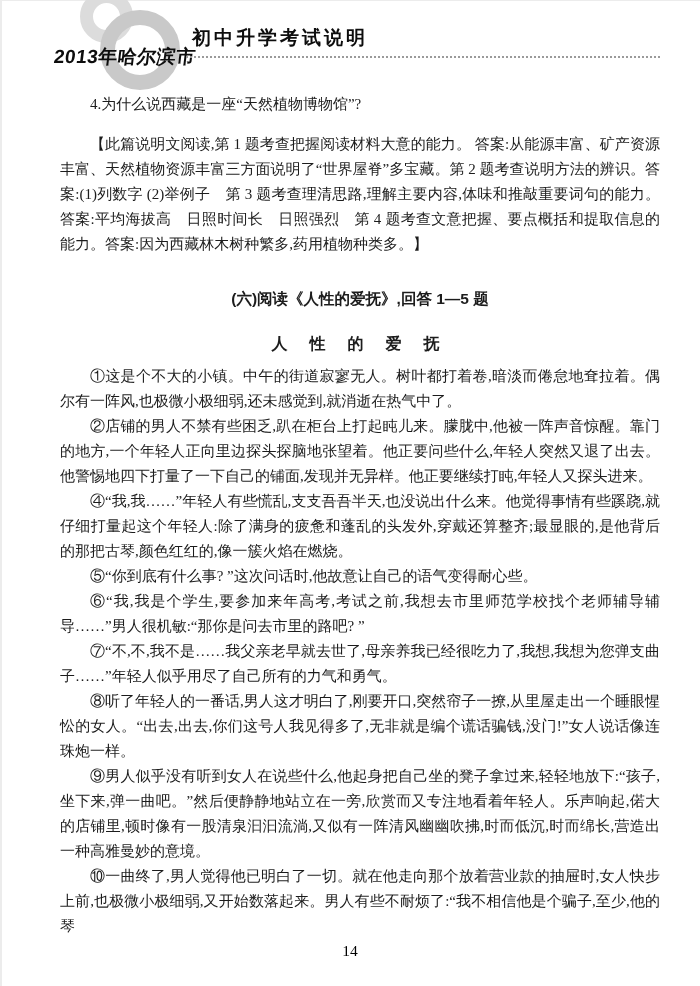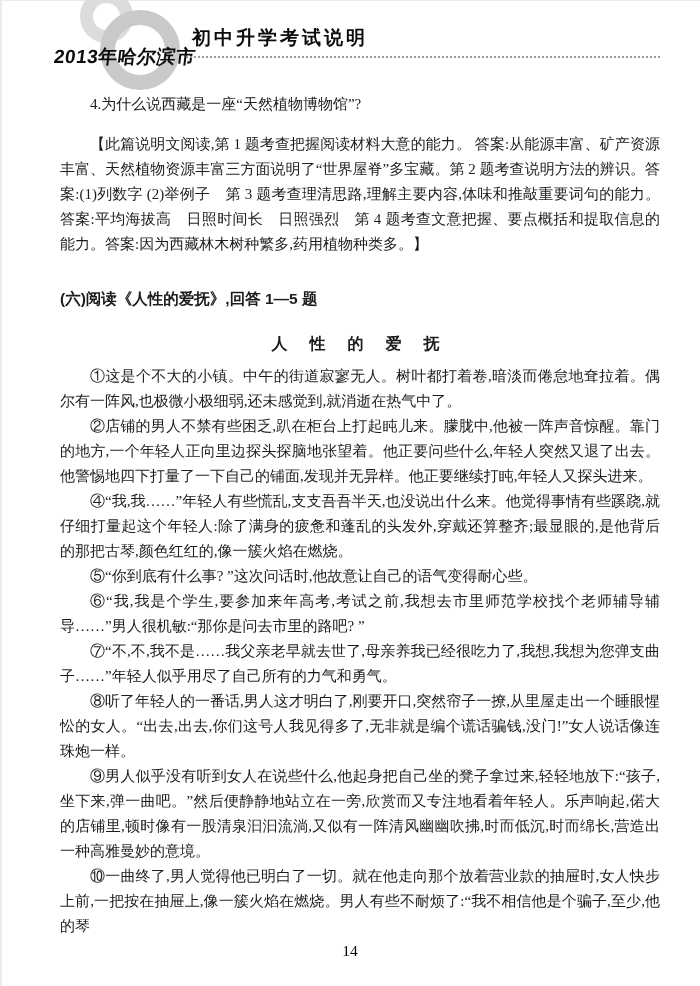--- a/index.html
+++ b/index.html
@@ -48,21 +48,21 @@
   
   .content {
     position: absolute; left: 60px; top: 92px; width: 600px;
     font-size: 15px; line-height: 25px; text-align: justify;
   }
   .question { text-indent: 2em; margin: 0 0 15px 0; }
   .analysis  { text-indent: 2em; margin: 0 0 29px 0; }
   .section-heading {
     font-family: "Liberation Sans", sans-serif;
     font-weight: bold; font-size: 15.5px;
-    text-indent: 0; margin: 0 0 5px 0; text-align: left;
+    text-indent: 0; margin: 0 0 5px 0; text-align: center;
   }
   .article-title {
     text-align: center; text-indent: 0;
     font-weight: bold; font-size: 16px; letter-spacing: 9px;
     margin: 20px 0 8px 0;
   }
   .para { text-indent: 2em; margin: 0; }
 
   
   .page-number {
@@ -91,18 +91,18 @@
     <p class="section-heading">(六)阅读《人性的爱抚》,回答 1—5 题</p>
     <p class="article-title">人 性 的 爱 抚</p>
     <p class="para">①这是个不大的小镇。中午的街道寂寥无人。树叶都打着卷,暗淡而倦怠地耷拉着。偶尔有一阵风,也极微小极细弱,还未感觉到,就消逝在热气中了。</p>
     <p class="para">②店铺的男人不禁有些困乏,趴在柜台上打起盹儿来。朦胧中,他被一阵声音惊醒。靠门的地方,一个年轻人正向里边探头探脑地张望着。他正要问些什么,年轻人突然又退了出去。他警惕地四下打量了一下自己的铺面,发现并无异样。他正要继续打盹,年轻人又探头进来。</p>
     <p class="para">④“我,我……”年轻人有些慌乱,支支吾吾半天,也没说出什么来。他觉得事情有些蹊跷,就仔细打量起这个年轻人:除了满身的疲惫和蓬乱的头发外,穿戴还算整齐;最显眼的,是他背后的那把古琴,颜色红红的,像一簇火焰在燃烧。</p>
     <p class="para">⑤“你到底有什么事? ”这次问话时,他故意让自己的语气变得耐心些。</p>
     <p class="para">⑥“我,我是个学生,要参加来年高考,考试之前,我想去市里师范学校找个老师辅导辅导……”男人很机敏:“那你是问去市里的路吧? ”</p>
     <p class="para">⑦“不,不,我不是……我父亲老早就去世了,母亲养我已经很吃力了,我想,我想为您弹支曲子……”年轻人似乎用尽了自己所有的力气和勇气。</p>
     <p class="para">⑧听了年轻人的一番话,男人这才明白了,刚要开口,突然帘子一撩,从里屋走出一个睡眼惺忪的女人。“出去,出去,你们这号人我见得多了,无非就是编个谎话骗钱,没门!”女人说话像连珠炮一样。</p>
     <p class="para">⑨男人似乎没有听到女人在说些什么,他起身把自己坐的凳子拿过来,轻轻地放下:“孩子,坐下来,弹一曲吧。”然后便静静地站立在一旁,欣赏而又专注地看着年轻人。乐声响起,偌大的店铺里,顿时像有一股清泉汩汩流淌,又似有一阵清风幽幽吹拂,时而低沉,时而绵长,营造出一种高雅曼妙的意境。</p>
-    <p class="para">⑩一曲终了,男人觉得他已明白了一切。就在他走向那个放着营业款的抽屉时,女人快步上前,一把按在抽屉上,像一簇火焰在燃烧。男人有些不耐烦了:“我不相信他是个骗子,至少,他的琴</p>
+    <p class="para">⑩一曲终了,男人觉得他已明白了一切。就在他走向那个放着营业款的抽屉时,女人快步上前,也极微小极细弱,又开始数落起来。男人有些不耐烦了:“我不相信他是个骗子,至少,他的琴</p>
   </div>
 
   <div class="page-number">14</div>
 
 </div>
 
 </body></html>

